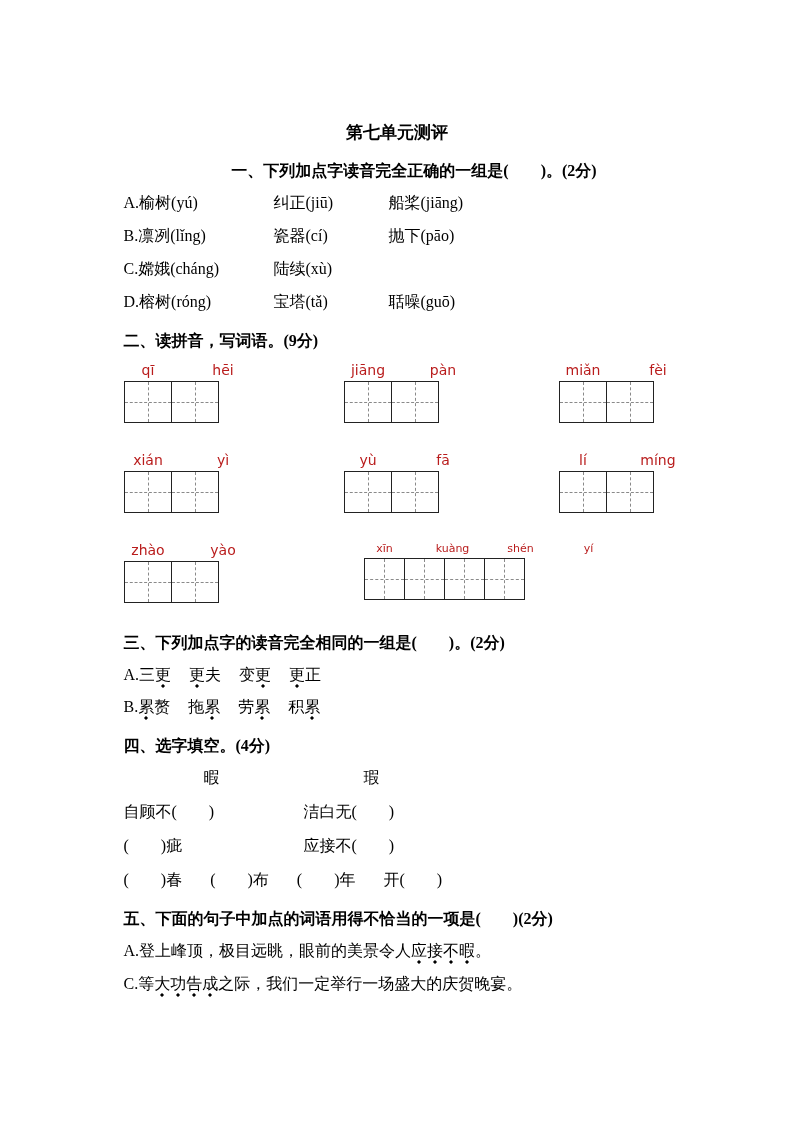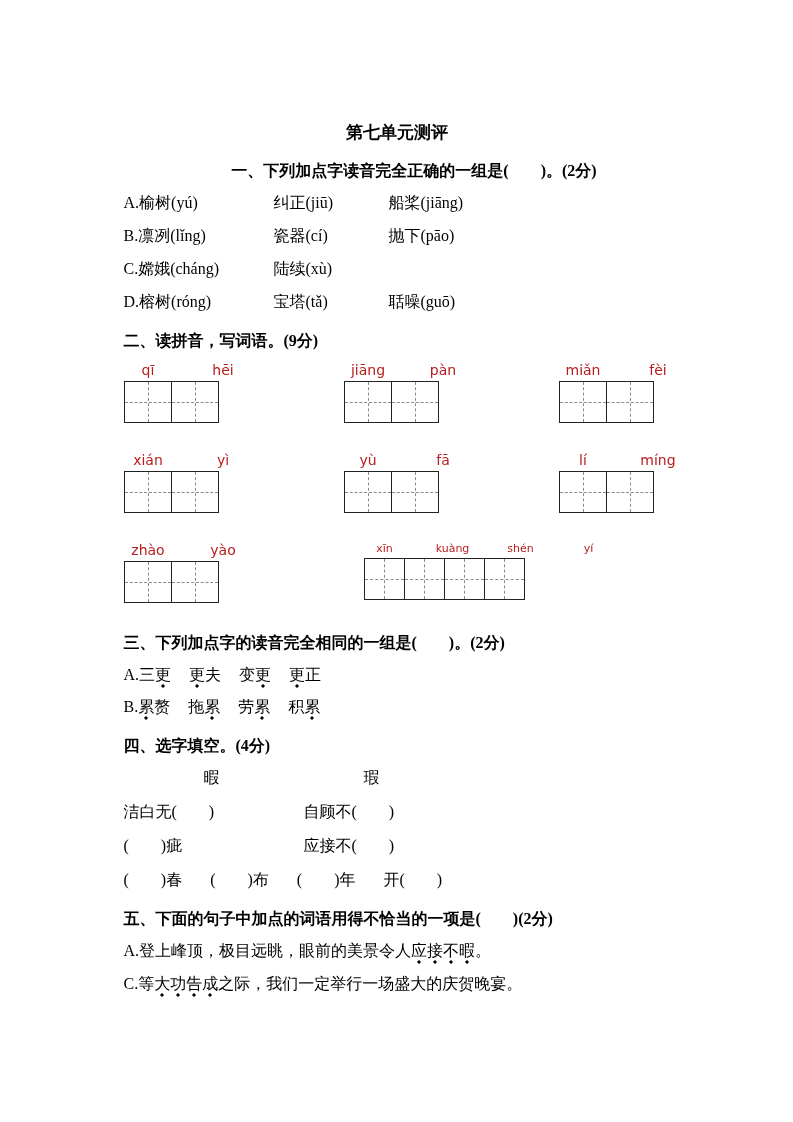--- a/index.html
+++ b/index.html
@@ -172,22 +172,22 @@
     </div>
   </div>
 
   <div>
     <div class="sec-heading">四、选字填空。(4分)</div>
 
     <div class="s4pair p1">
       <span class="c1">暇</span><span class="c2">瑕</span>
     </div>
     <div class="s4fill">
+      <span>自顾不(　　)</span>
       <span>洁白无(　　)</span>
-      <span>自顾不(　　)</span>
     </div>
     <div class="s4fill">
       <span>(　　)疵</span>
       <span>应接不(　　)</span>
     </div>
     <div class="s4fill3">
       <span>(　　)春</span>
       <span>(　　)布</span>
       <span>(　　)年</span>
       <span>开(　　)</span>

